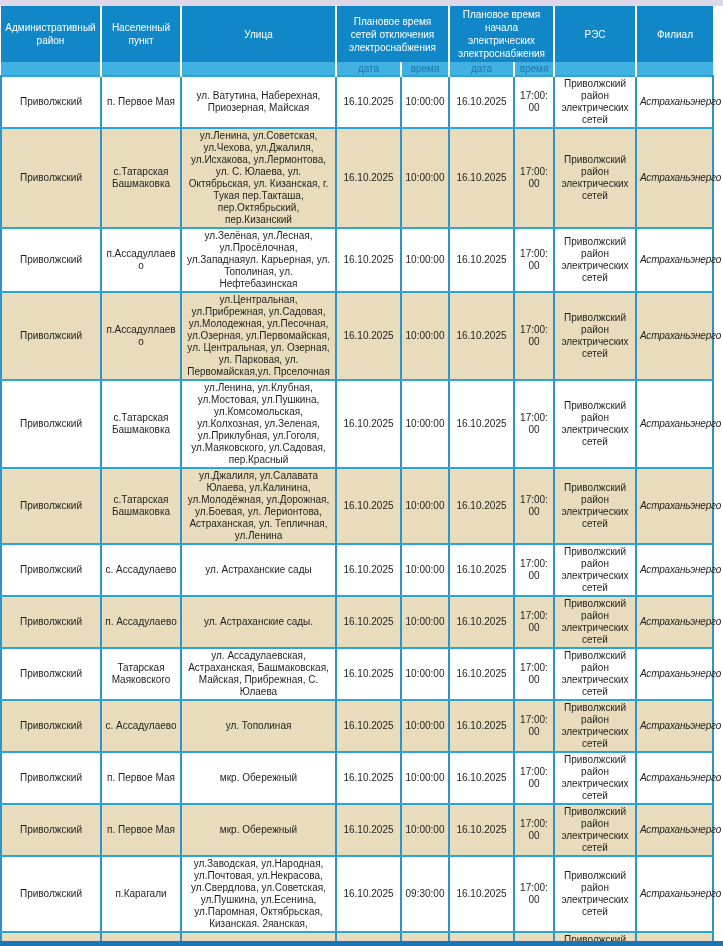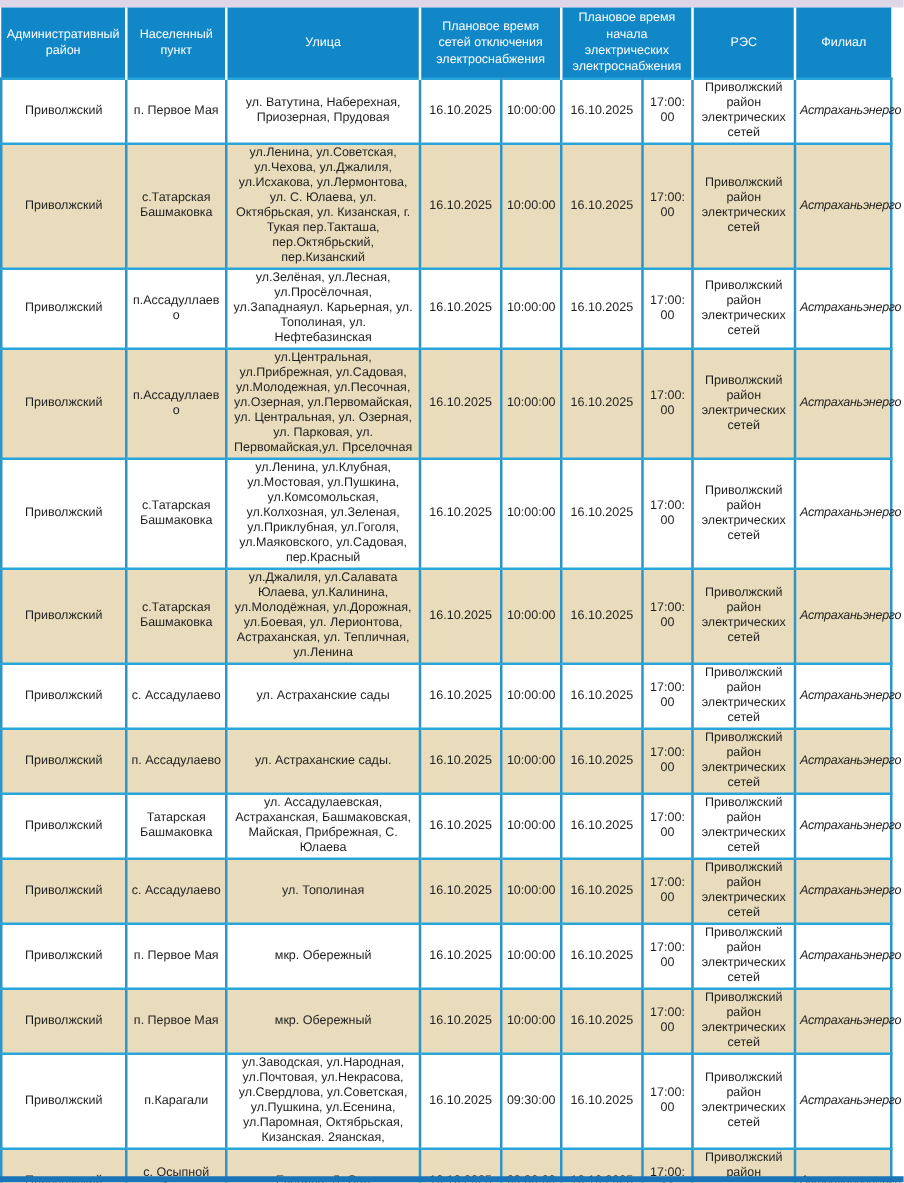--- a/index.html
+++ b/index.html
@@ -57,26 +57,37 @@
   <thead>
     <tr class="main">
       <th>Административный район</th>
       <th>Населенный пункт</th>
       <th>Улица</th>
       <th colspan="2">Плановое время сетей отключения электроснабжения</th>
       <th colspan="2">Плановое время начала электрических электроснабжения</th>
       <th>РЭС</th>
       <th>Филиал</th>
     </tr>
+    <tr class="sub">
+      <th></th>
+      <th></th>
+      <th></th>
+      <th>дата</th>
+      <th>время</th>
+      <th>дата</th>
+      <th>время</th>
+      <th></th>
+      <th></th>
+    </tr>
   </thead>
   <tbody>
       <tr style="height: 50px;">
         <td>Приволжский</td>
         <td>п. Первое Мая</td>
-        <td>ул. Ватутина, Наберехная, Приозерная, Прудовая</td>
+        <td>ул. Ватутина, Наберехная, Приозерная, Майская</td>
         <td>16.10.2025</td>
         <td>10:00:00</td>
         <td>16.10.2025</td>
         <td>17:00:00</td>
         <td>Приволжский район электрических сетей</td>
         <td>Астраханьэнерго</td>
       </tr>
       <tr class="alt" style="height: 76px;">
         <td>Приволжский</td>
         <td>с.Татарская Башмаковка</td>
@@ -149,21 +160,21 @@
         <td>ул. Астраханские сады.</td>
         <td>16.10.2025</td>
         <td>10:00:00</td>
         <td>16.10.2025</td>
         <td>17:00:00</td>
         <td>Приволжский район электрических сетей</td>
         <td>Астраханьэнерго</td>
       </tr>
       <tr style="height: 52px;">
         <td>Приволжский</td>
-        <td>Татарская Башмаковка</td>
+        <td>Татарская Маяковского</td>
         <td>ул. Ассадулаевская, Астраханская, Башмаковская, Майская, Прибрежная, С. Юлаева</td>
         <td>16.10.2025</td>
         <td>10:00:00</td>
         <td>16.10.2025</td>
         <td>17:00:00</td>
         <td>Приволжский район электрических сетей</td>
         <td>Астраханьэнерго</td>
       </tr>
       <tr class="alt" style="height: 48px;">
         <td>Приволжский</td>

